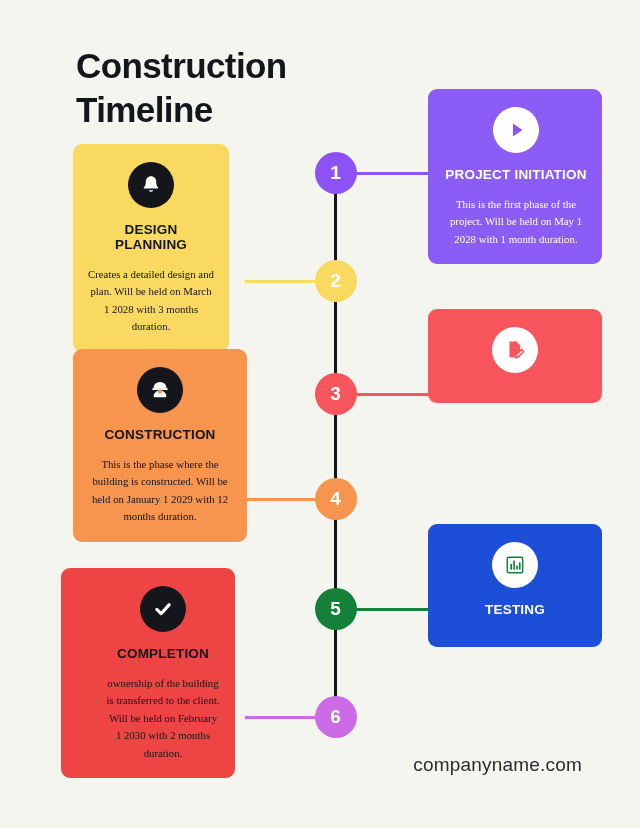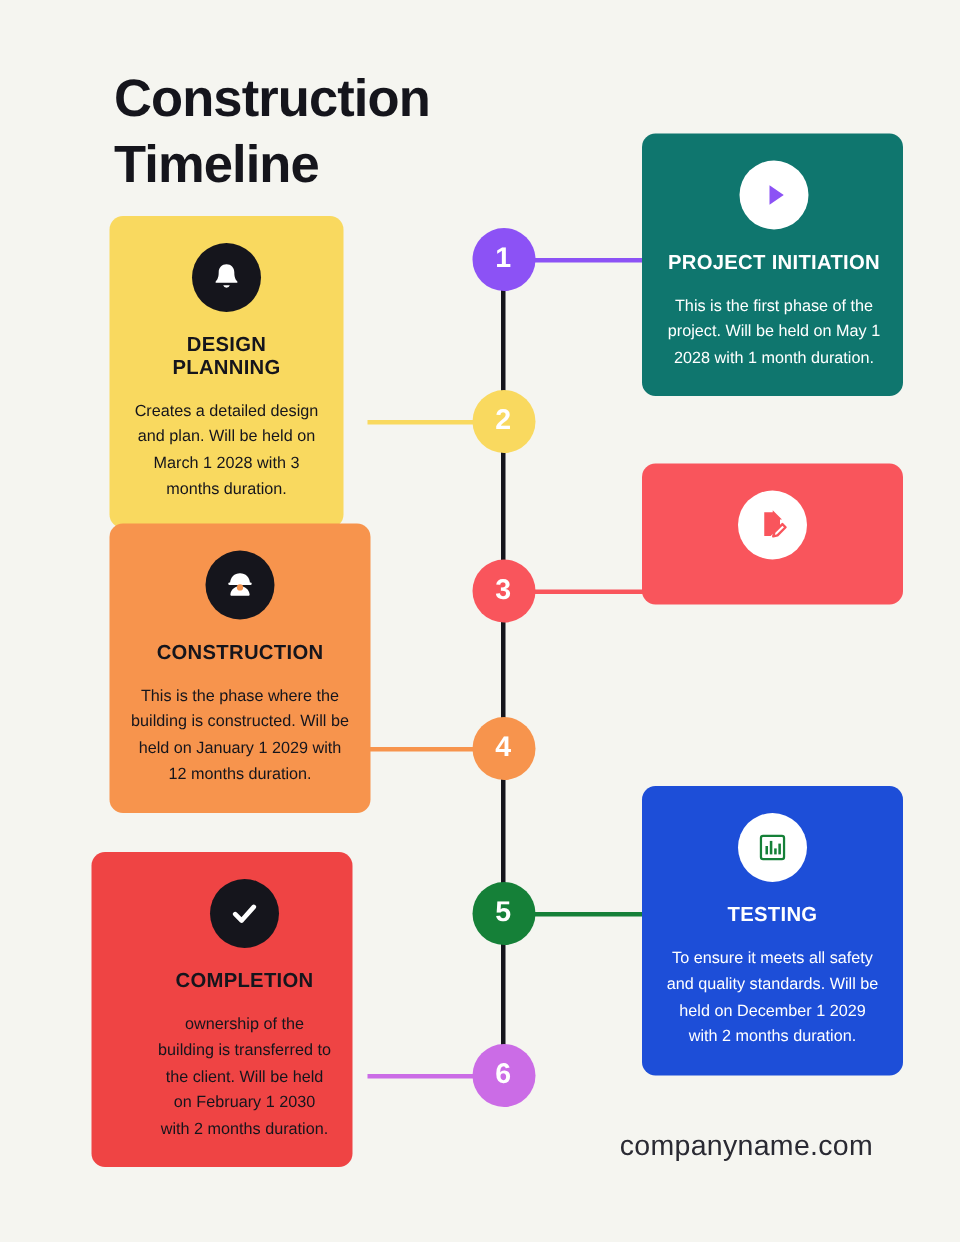--- a/index.html
+++ b/index.html
@@ -77,20 +77,21 @@
   }
   .card-title {
     font-size: 13.5px;
     font-weight: bold;
     letter-spacing: 0.2px;
     margin-bottom: 14px;
   }
   .card-body {
     font-size: 10.8px;
     line-height: 1.62;
+    font-family: Liberation Serif, serif;
   }
   .dark-text .card-title, .dark-text .card-body { color: #15151C; }
   .light-text .card-title, .light-text .card-body { color: #FFFFFF; }
   .dark-icon { background: #15151C; }
   .light-icon { background: #FFFFFF; }
 
   
   .footer {
     position: absolute;
     right: 58px; bottom: 52px;
@@ -106,21 +107,21 @@
 
   <div class="title">
     <div>Construction</div>
     <div>Timeline</div>
   </div>
 
   <div class="spine"></div>
 
   <div id="dynamic-layer">
       <div class="connector" style="background: rgb(140, 82, 245); top: 171.5px; left: 336.5px; width: 75.5px;"></div>
-      <div class="card light-text" style="background: #0f766e; top: 89px; left: 410px; width: 174px; padding-left: 16px;">
+      <div class="card light-text" style="background: #8b5cf6; top: 89px; left: 410px; width: 174px; padding-left: 16px;">
         <div class="card-icon light-icon">
           <svg xmlns="http://www.w3.org/2000/svg" viewBox="0 0 24 24" width="24" height="24">
             <path d="M9 5.5 L18.5 12 L9 18.5 Z" fill="#8C52F5"></path>
           </svg>
         </div>
         <div class="card-title">PROJECT INITIATION</div>
         <div class="card-body">This is the first phase of the project. Will be held on May 1 2028 with 1 month duration.</div>
       </div>
       <div class="connector" style="background: rgb(249, 217, 95); top: 279.5px; left: 227px; width: 71.5px;"></div>
       <div class="card dark-text" style="background: rgb(249, 217, 95); top: 144px; left: 55px; width: 156px;">
@@ -161,21 +162,20 @@
         <div class="card-icon light-icon">
           <svg xmlns="http://www.w3.org/2000/svg" viewBox="0 0 24 24" width="24" height="24">
             <rect x="4.3" y="4.3" width="15.4" height="15.4" rx="1.4" fill="none" stroke="#158038" stroke-width="1.5"></rect>
             <rect x="7.3" y="11" width="1.7" height="5.6" fill="#158038"></rect>
             <rect x="10.2" y="7.6" width="1.7" height="9" fill="#158038"></rect>
             <rect x="13.1" y="12.6" width="1.7" height="4" fill="#158038"></rect>
             <rect x="15.9" y="9.4" width="1.7" height="7.2" fill="#158038"></rect>
           </svg>
         </div>
         <div class="card-title">TESTING</div>
-        <div class="card-body">To ensure it meets all safety and quality standards. Will be held on December 1 2029 with 2 months duration.</div>
       </div>
       <div class="connector" style="background: rgb(203, 108, 230); top: 715.5px; left: 227px; width: 71.5px;"></div>
       <div class="card dark-text" style="background: #ef4444; top: 568px; left: 43px; width: 174px; padding-left: 44px;">
         <div class="card-icon dark-icon">
           <svg xmlns="http://www.w3.org/2000/svg" viewBox="0 0 24 24" width="24" height="24">
             <path d="M5.8 12.4 L10.1 16.7 L18.2 7.6" fill="none" stroke="#FFFFFF" stroke-width="3.1" stroke-linecap="round" stroke-linejoin="round"></path>
           </svg>
         </div>
         <div class="card-title">COMPLETION</div>
         <div class="card-body">ownership of the building is transferred to the client. Will be held on February 1 2030 with 2 months duration.</div>

